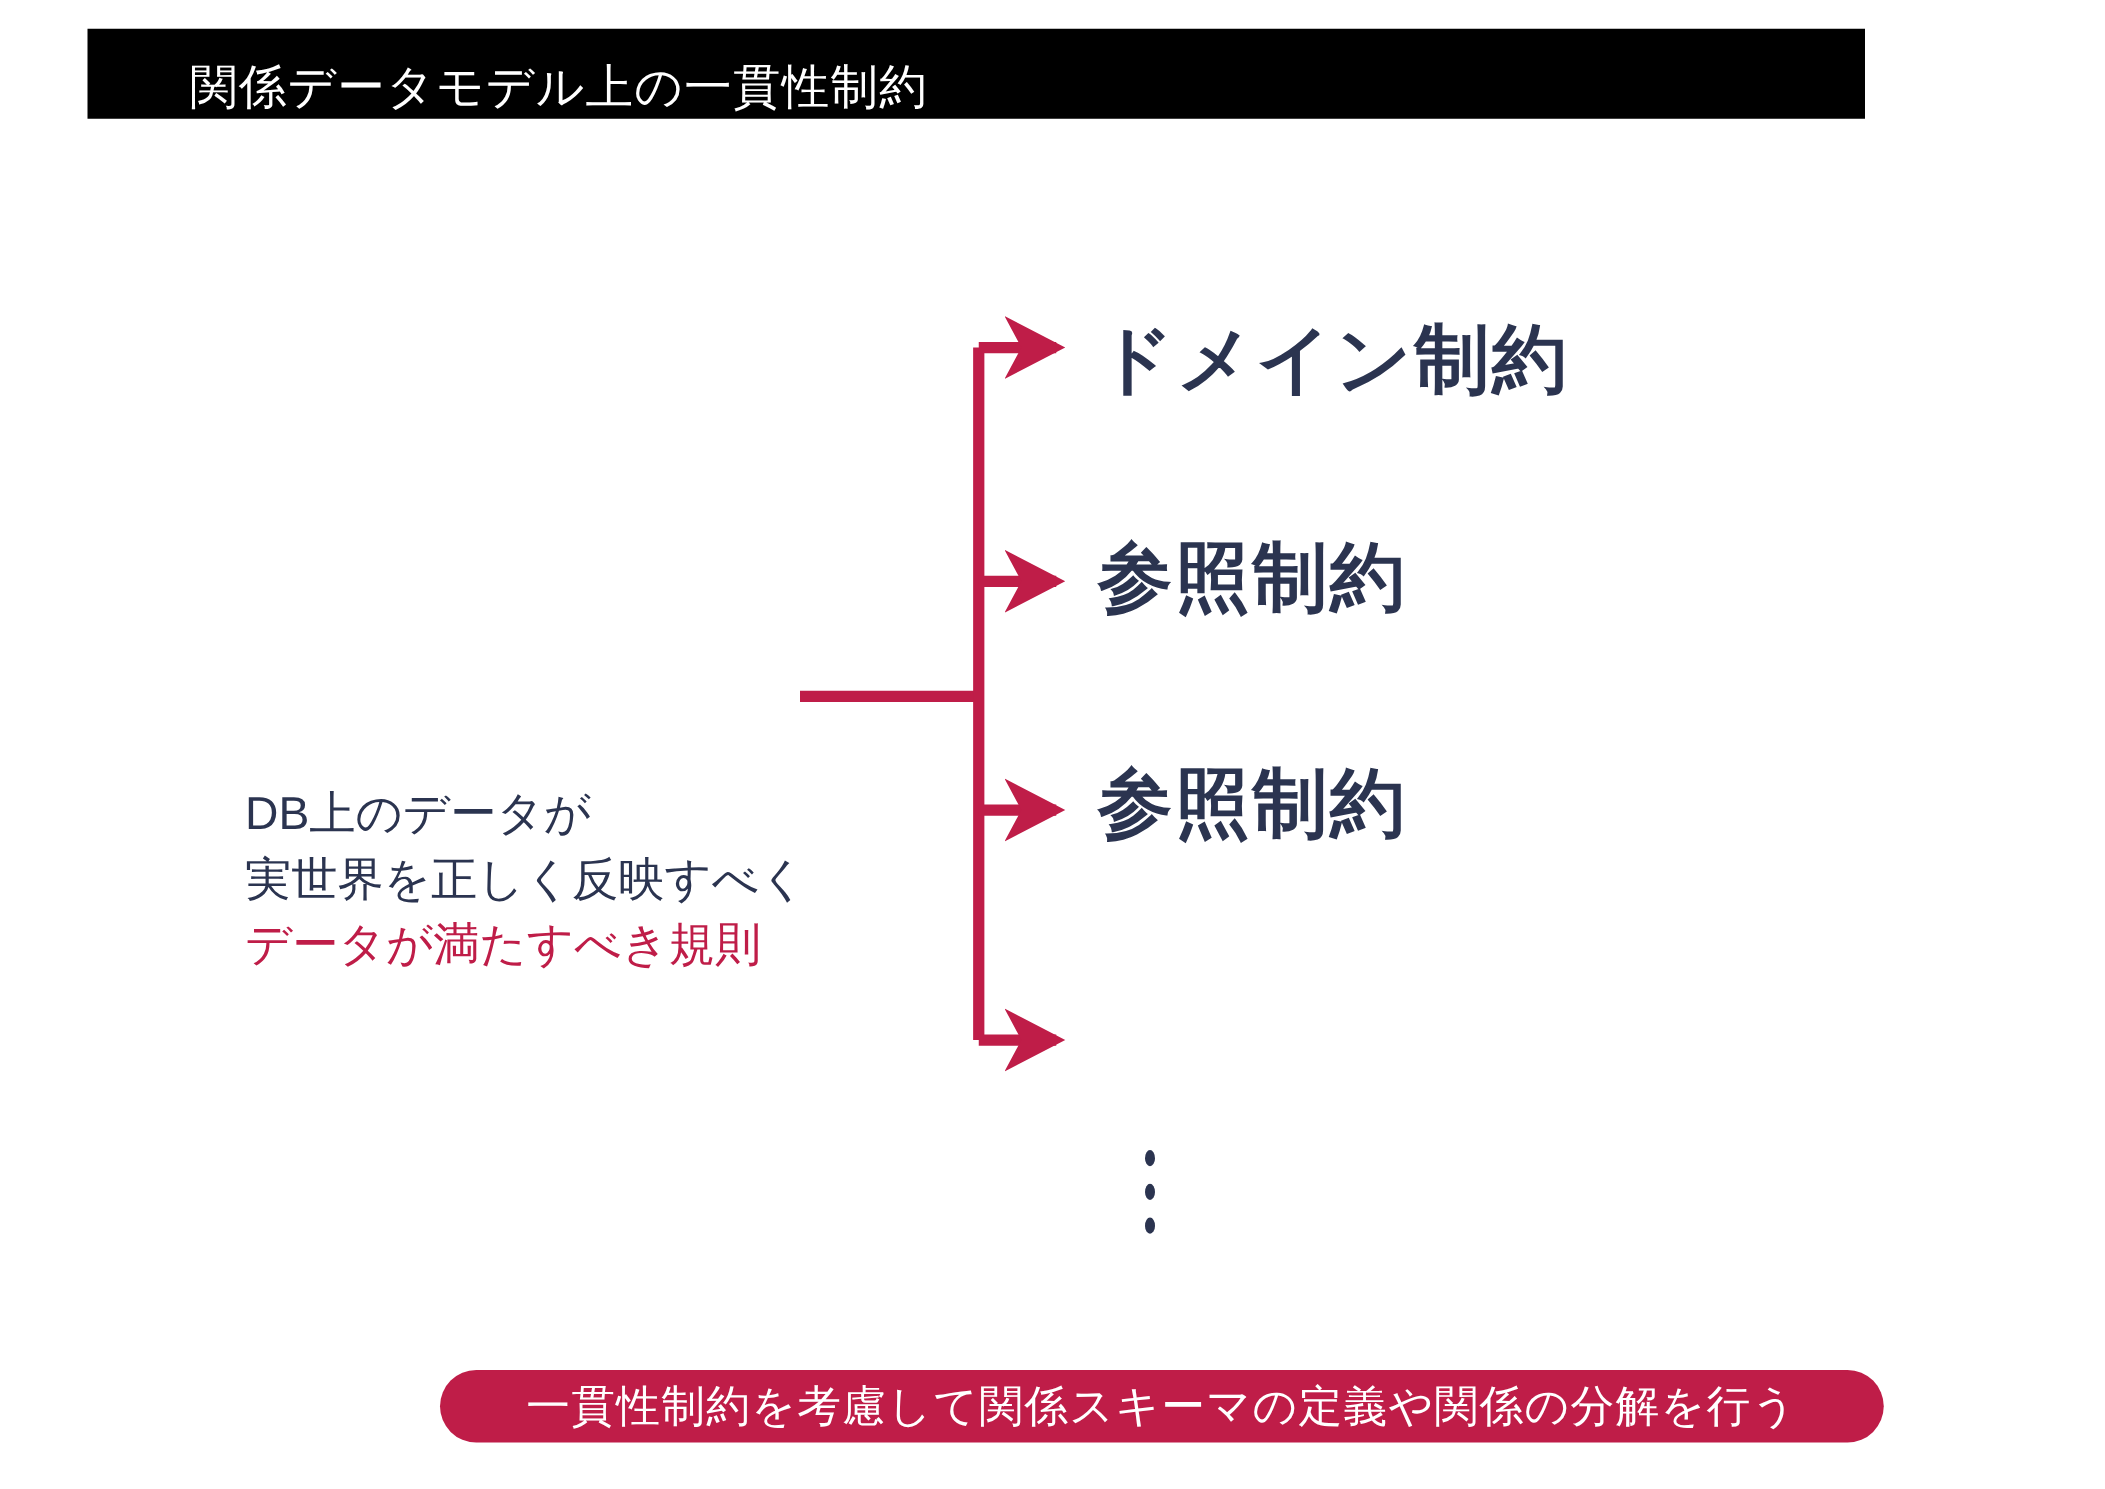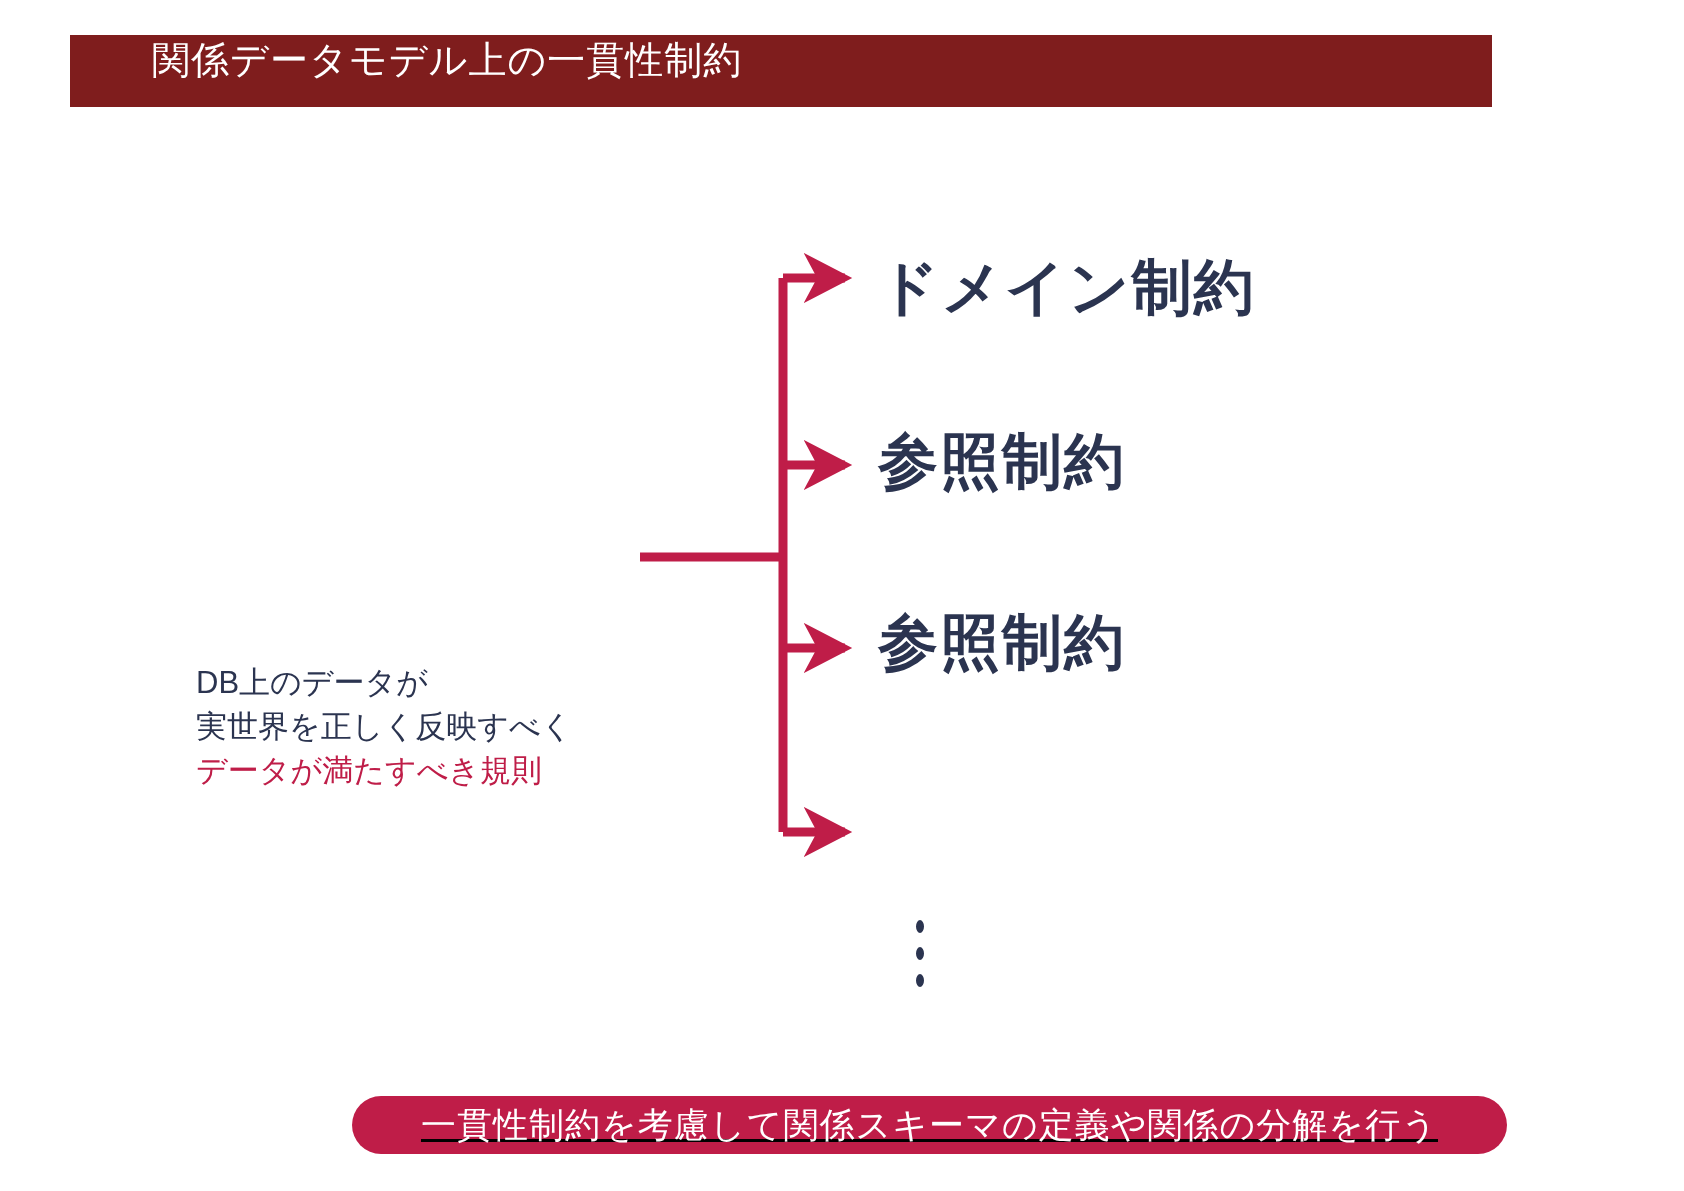--- a/index.html
+++ b/index.html
@@ -20,24 +20,23 @@
     background: #ffffff;
   }
 
   
   #title-bar {
     position: absolute;
     left: 70px;
     top: 23px;
     width: 1422px;
     height: 72px;
-    background: #7f1d1d;
+    background: #000000;
     display: flex;
-    align-items: flex-start;
-    margin-top: 12px;
+    align-items: flex-end;
   }
   #title-bar .title-text {
     color: #ffffff;
     font-size: 38px;
     letter-spacing: 1px;
     font-weight: 400;
     padding-left: 82px;
     white-space: nowrap;
   }
 
@@ -54,25 +53,24 @@
     color: #2b3450;
     letter-spacing: 2px;
     line-height: 1.08;
     white-space: nowrap;
   }
   #root-desc {
     position: absolute;
     left: 196px;
     top: 625px;
     width: 520px;
-    font-size: 31px;
+    font-size: 37px;
     line-height: 1.42;
     color: #2b3450;
     white-space: nowrap;
-    margin-top: 36px;
   }
   #root-desc .accent-line {
     color: #bf1d48;
   }
 
   
   #connector-svg {
     position: absolute;
     left: 0;
     top: 0;
@@ -119,21 +117,20 @@
     position: absolute;
     left: 352px;
     top: 1096px;
     width: 1155px;
     height: 58px;
     background: #bf1d48;
     border-radius: 29px;
     display: flex;
     align-items: center;
     justify-content: center;
-    text-decoration: underline;
   }
   #bottom-banner .banner-text {
     color: #ffffff;
     font-size: 35px;
     letter-spacing: 1px;
     white-space: nowrap;
   }
 </style>
 </head>
 <body>

